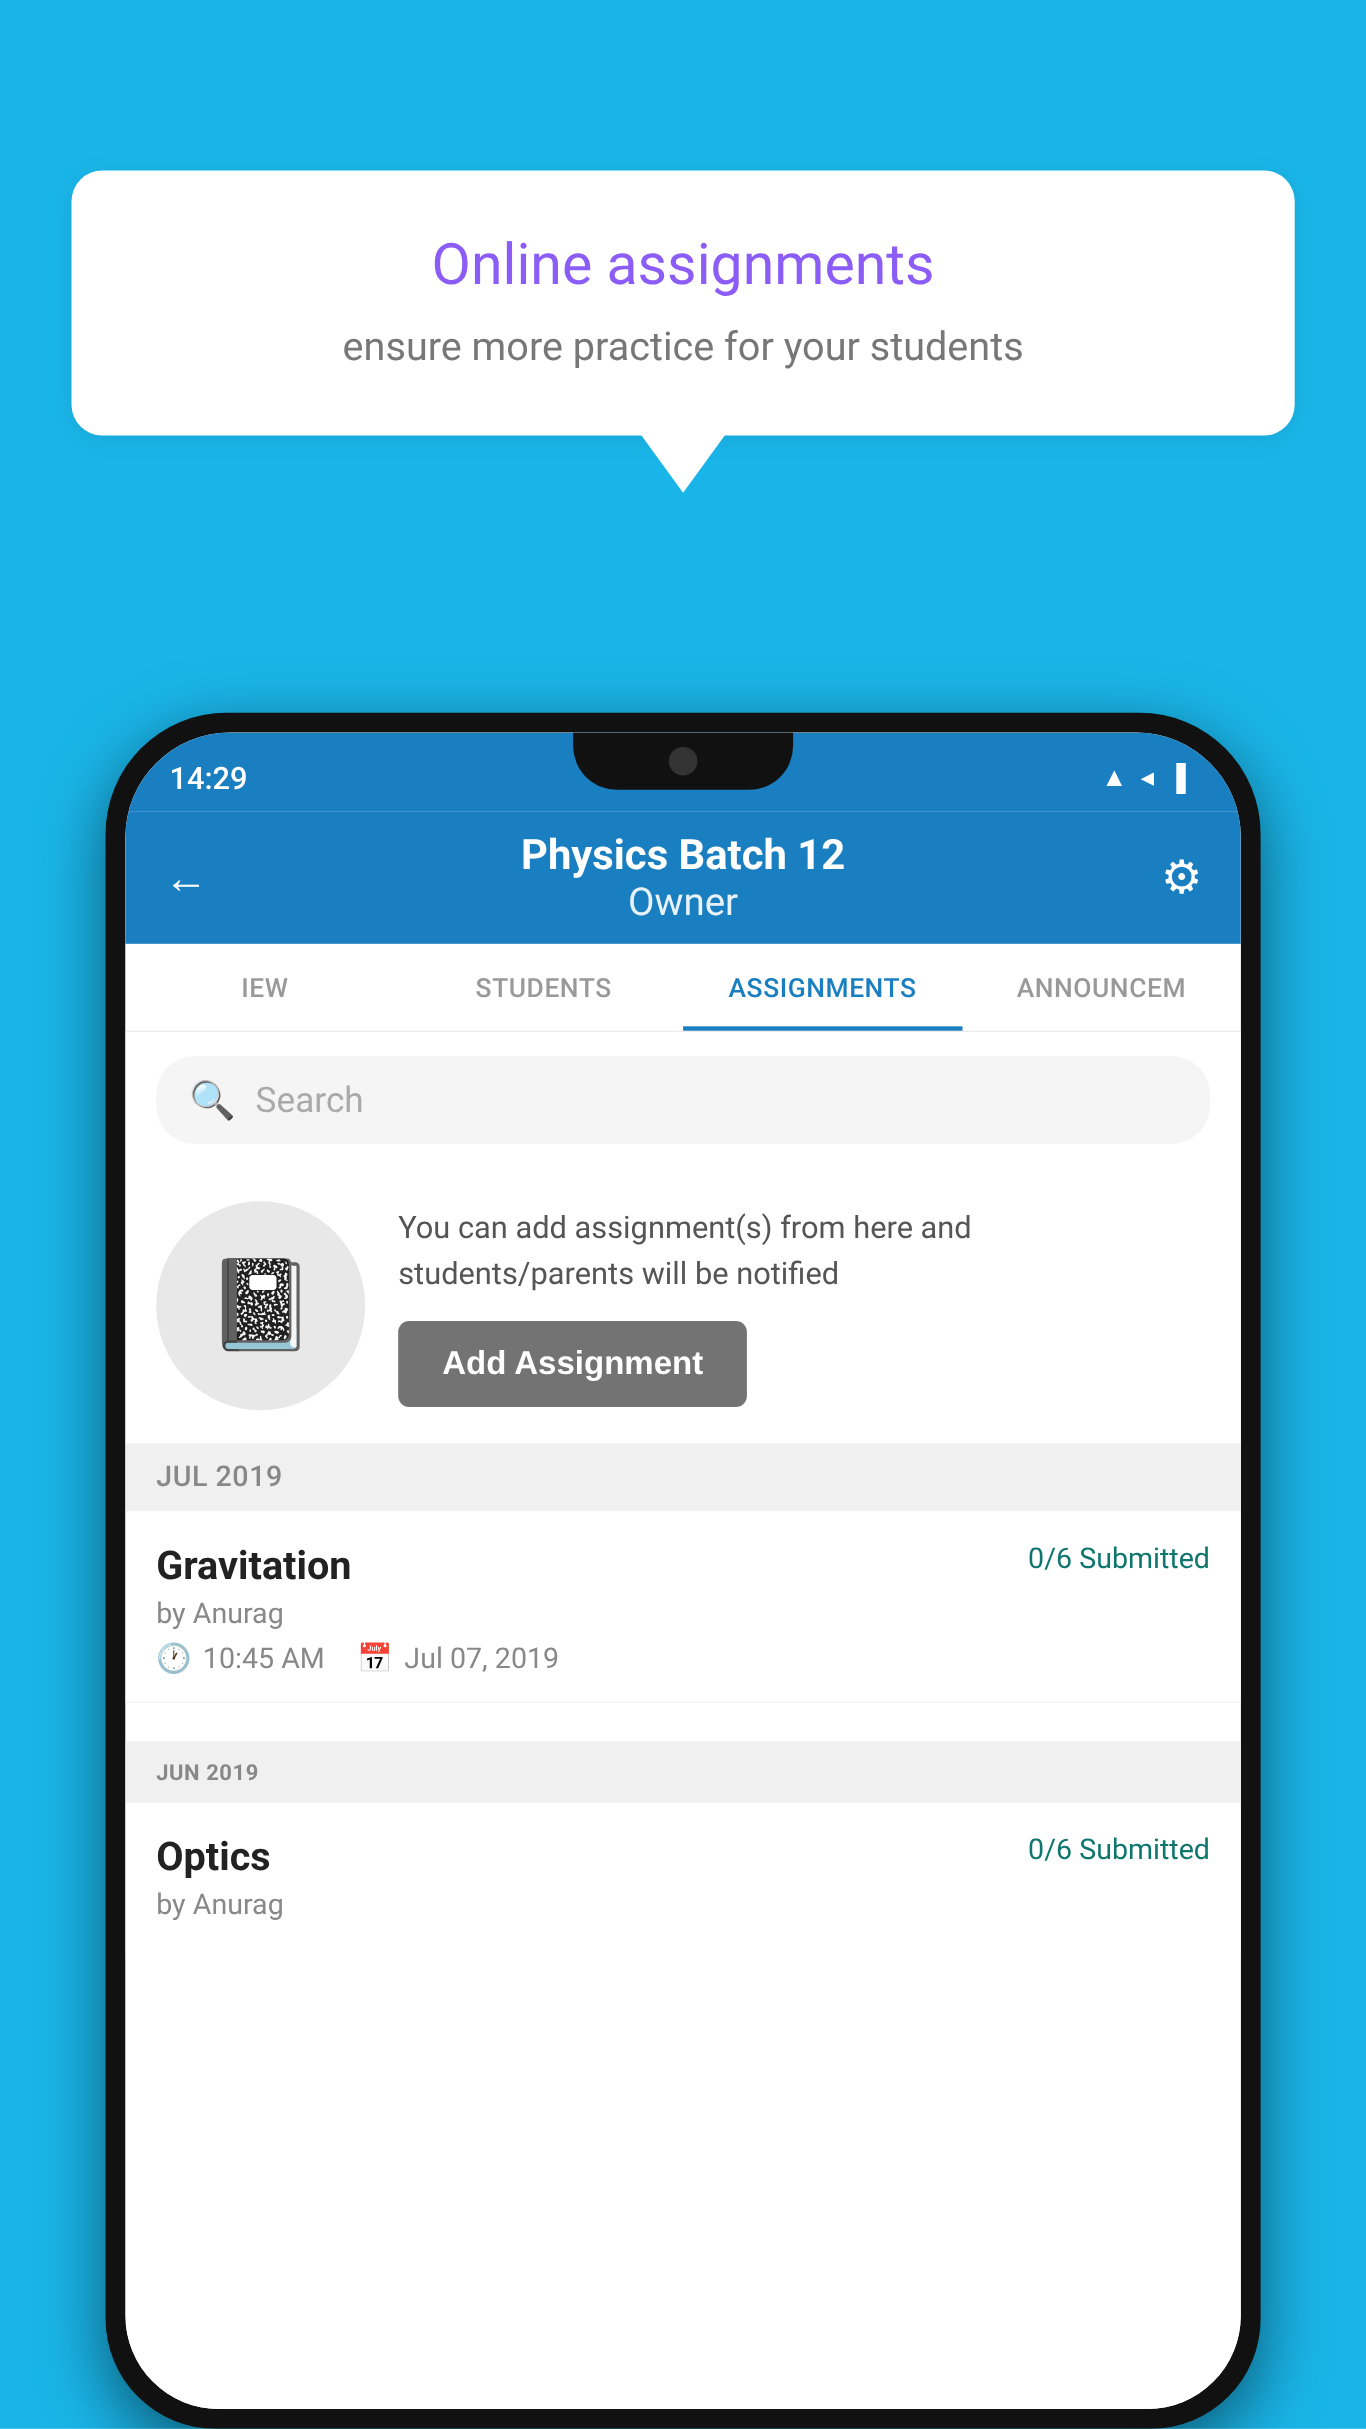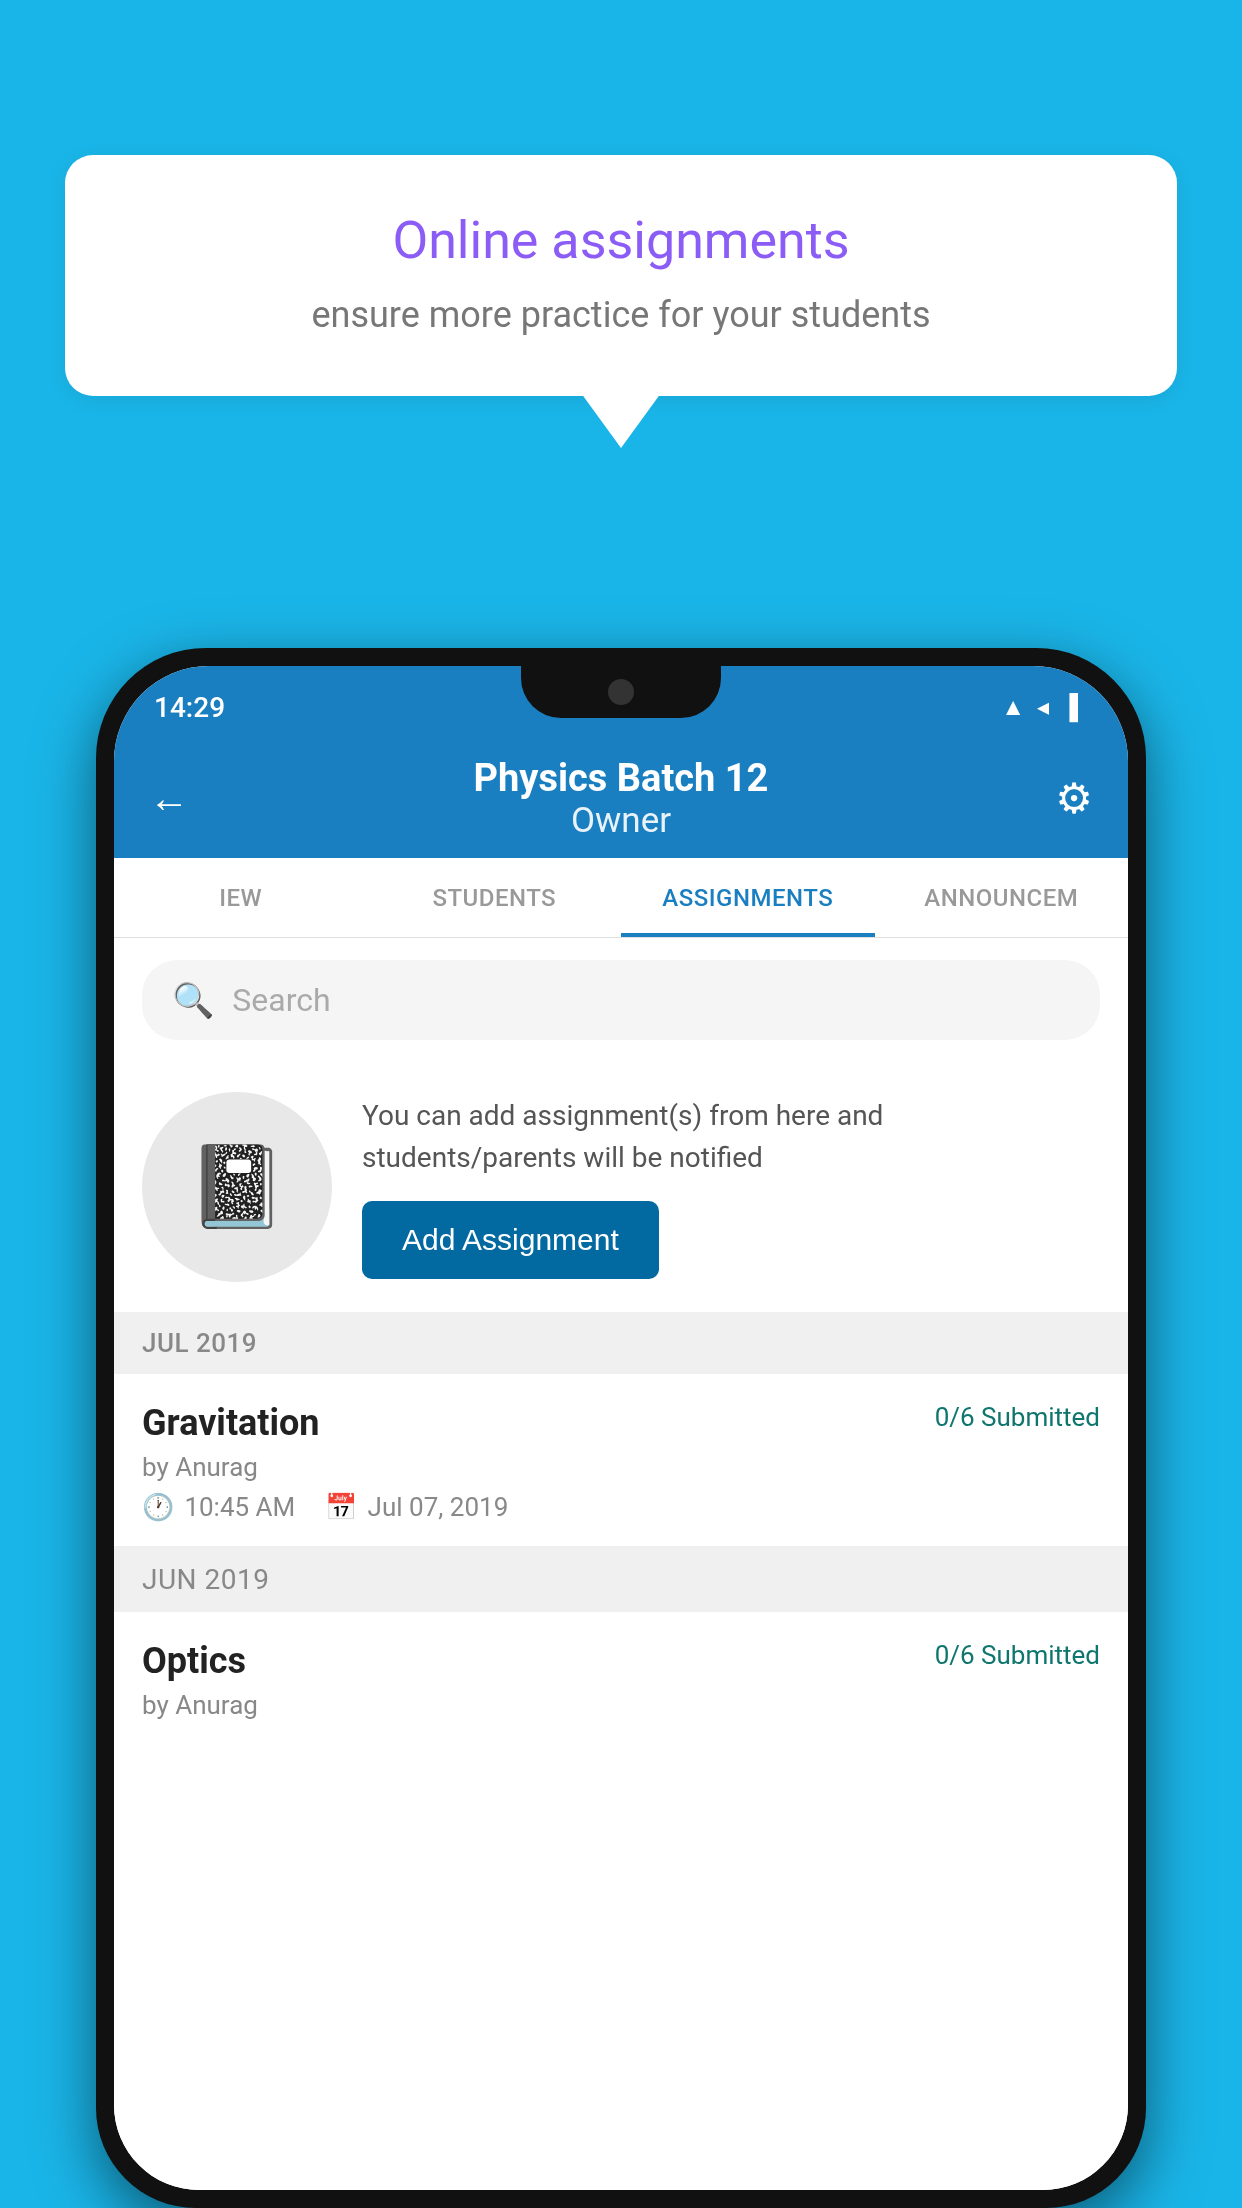--- a/index.html
+++ b/index.html
@@ -272,27 +272,27 @@
     }
 
     .promo-text {
       color: #555;
       font-size: 28px;
       line-height: 1.5;
       margin-bottom: 22px;
     }
 
     .add-assignment-btn {
-      background: #0369a1;
+      background: #737373;
       color: white;
       border: none;
       border-radius: 10px;
       padding: 22px 40px;
       font-size: 30px;
-      font-weight: 400;
+      font-weight: 700;
       cursor: pointer;
     }
 
     
     .section-header {
       background: #f0f0f0;
       padding: 16px 28px;
       color: #888;
       font-size: 26px;
       font-weight: 500;
@@ -347,22 +347,23 @@
     .meta-icon {
       font-size: 26px;
       color: #888;
     }
 
     
     .section-header-jun {
       background: #f0f0f0;
       padding: 16px 28px;
       color: #888;
-      font-size: 28px;
-      font-weight: 400;
+      font-size: 20px;
+      font-weight: 700;
+      margin-top: 35px;
     }
 
     .assignment-item-last {
       padding: 28px 28px 20px;
       background: white;
     }
 
     .phone-screen {
       display: flex;
       flex-direction: column;

